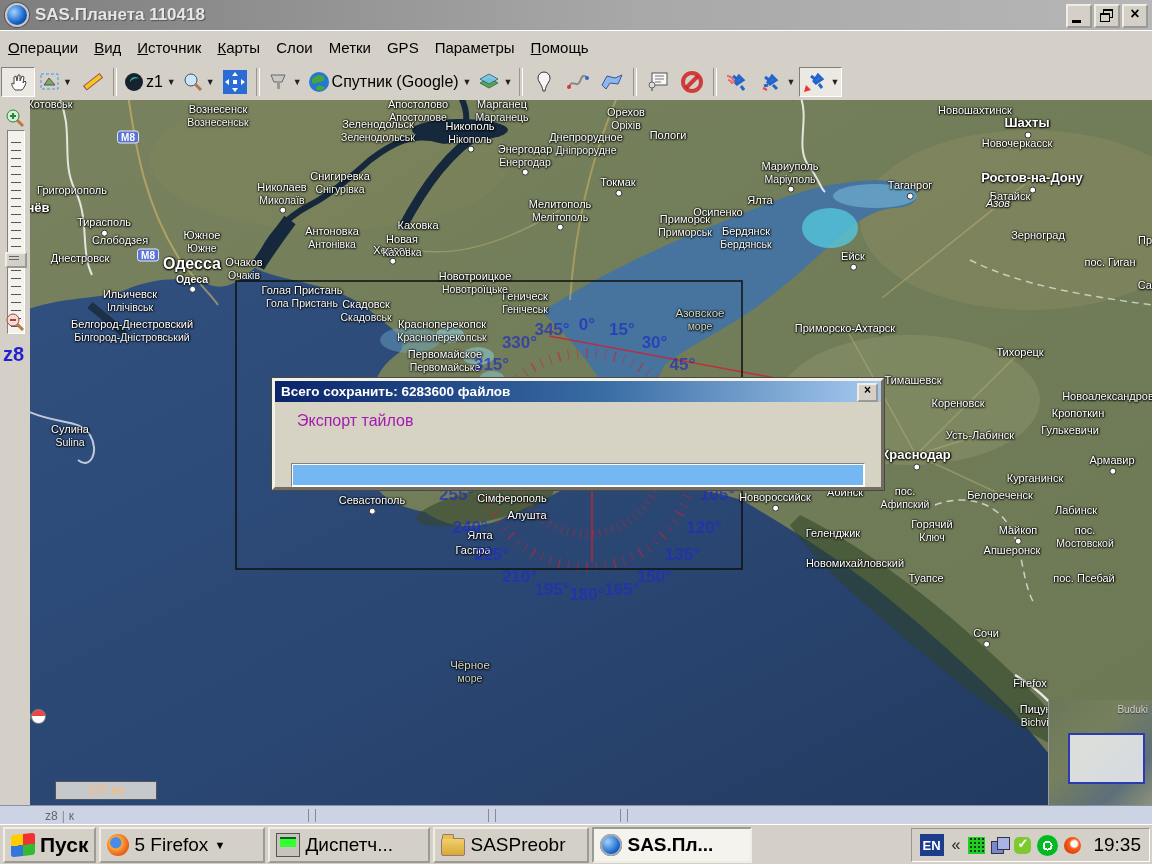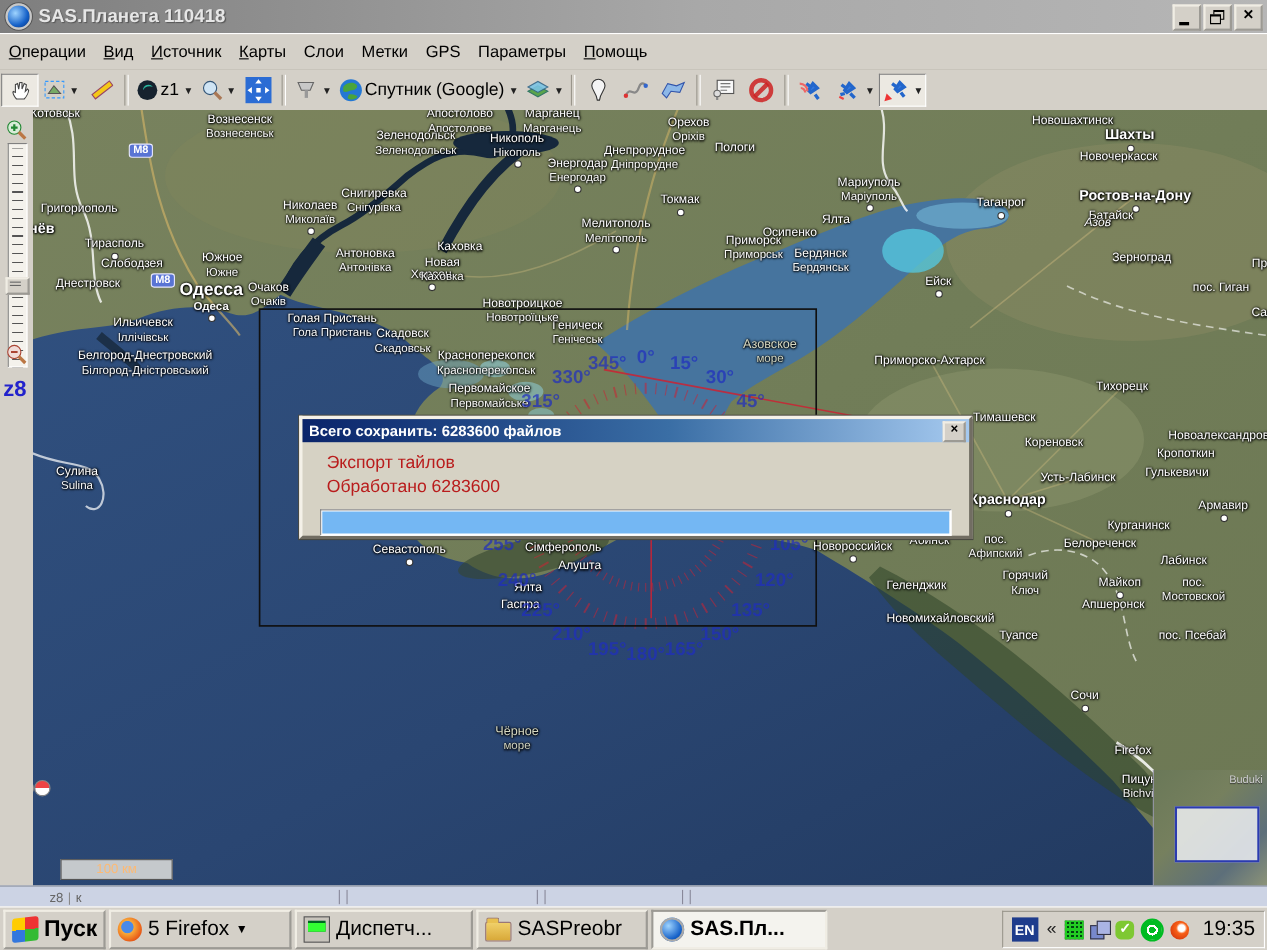--- a/index.html
+++ b/index.html
@@ -66,21 +66,21 @@
     background:rgba(242,243,246,.82);border:2px solid #2b3bb0;}
   #minimap .mlabel{position:absolute;right:5px;top:4px;color:#cfcfcf;font-size:10px;text-shadow:0 1px 1px #333;}
   .mmicon{position:absolute;top:9px;width:13px;height:13px;border-radius:50%;border:1px solid #888;}
   
   #dialog{position:absolute;left:272px;top:378px;width:612px;height:112px;background:#d6d2c4;
     border:3px solid;border-color:#f4f1e8 #716d62 #716d62 #f4f1e8;box-shadow:0 0 0 1px #4a4a42;z-index:10;box-sizing:border-box;}
   #dlg-title{height:21px;background:linear-gradient(to right,#0a246a,#3a6ea5 55%,#a6caf0);
     display:flex;align-items:center;color:#fff;font-weight:bold;font-size:13.5px;padding-left:6px;position:relative;}
   #dlg-close{position:absolute;right:3px;top:2px;width:17px;height:15px;background:#d4d0c8;
     border:2px outset #f0ede4;color:#000;font-weight:bold;font-size:12px;line-height:11px;text-align:center;}
-  #dlg-body{padding:8px 0 0 22px;font-size:16px;color:#b91c1c;line-height:1.35;}
+  #dlg-body{padding:8px 0 0 22px;font-size:16px;color:#a21caf;line-height:1.35;}
   #dlg-progress{position:absolute;left:16px;right:16px;top:82px;height:24px;background:#fff;
     border:1px solid;border-color:#808080 #fff #fff #808080;box-sizing:border-box;padding:1px;}
   #dlg-progress .fill{height:100%;background:#74b7f3;}
   
   #statusbar{position:absolute;left:0;top:805px;width:1152px;height:19px;background:#ccd3e4;
     border-top:1px solid #8a90a0;color:#666;font-size:12px;display:flex;align-items:center;}
   #statusbar .sb-sep{margin:0 4px;color:#888;}
   .sb-mark{position:absolute;top:3px;height:13px;width:6px;border-left:1px solid #889;border-right:1px solid #889;}
   
   #taskbar{position:absolute;left:0;top:824px;width:1152px;height:40px;background:#d4d0c8;
@@ -568,21 +568,20 @@
     <span class="mmicon" style="left:1px;background:linear-gradient(#e44 50%,#fff 50%);top:609px"></span>
   </div>
 
   <div id="dialog">
     <div id="dlg-title">
       <span>Всего сохранить: 6283600 файлов</span>
       <span id="dlg-close">×</span>
     </div>
     <div id="dlg-body">
       <div>Экспорт тайлов</div>
-      <div>Обработано 6283600</div>
     </div>
     <div id="dlg-progress">
       <div class="fill" id="pfill" style="width: 100%;"></div>
     </div>
   </div>
 
   <div id="statusbar">
     <span style="margin-left:45px">z8</span>
     <span class="sb-sep">|</span>
     <span>к</span>

